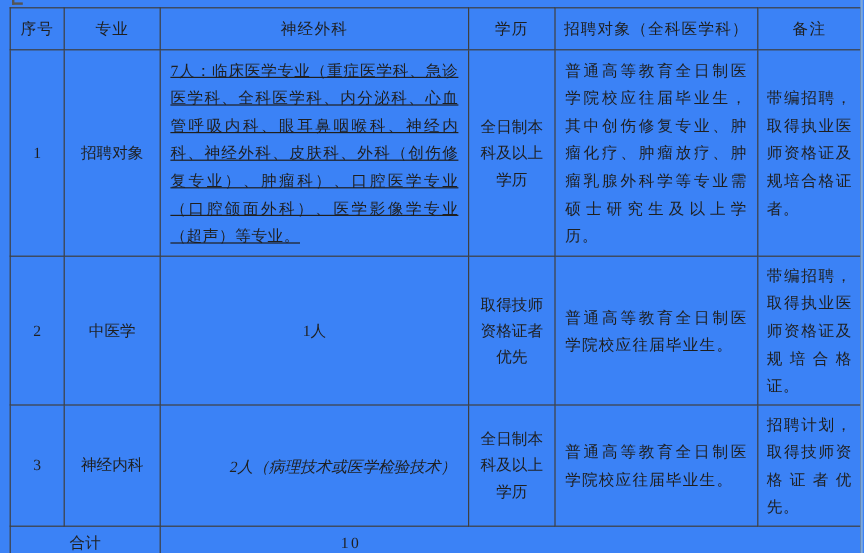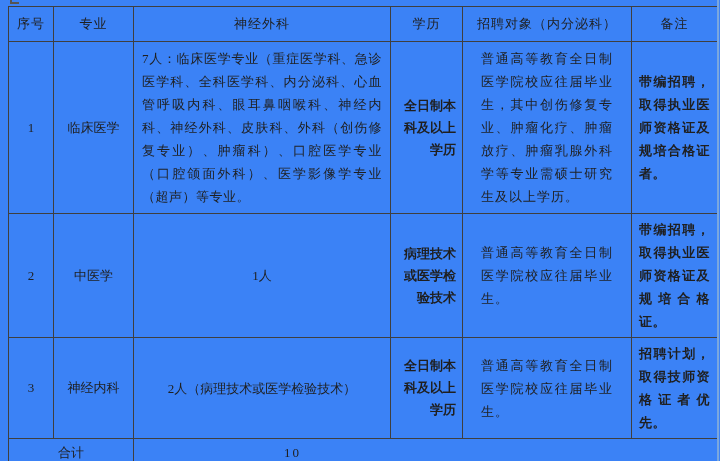--- a/index.html
+++ b/index.html
@@ -13,25 +13,25 @@
   
   .blue-edge { position:absolute; top:0; right:1px; width:2px; height:461px; background:#7ba7dd; }
 
   table.recruit { position:absolute; left:8px; top:6px; width:709px;
                   border-collapse:collapse; table-layout:fixed;
                   font-size:13px; color:#1f1f1f; }
   table.recruit td { border:1px solid #3f3f3f; vertical-align:middle; overflow:hidden; }
 
   td.c  { text-align:center; padding:2px 3px; }
   td.j  { text-align:justify; text-justify:inter-character; padding:5px 8px;
-          line-height:23px; letter-spacing:0.5px; }
-  td.deg { text-align:right; padding:2px 6px; line-height:22px;font-weight:bold; }
-  td.note { text-align:justify; padding:4px 7px; line-height:23px; letter-spacing:0.5px;font-weight:bold; }
-  td.tgt  { text-align:justify; padding:4px 18px; line-height:23px; letter-spacing:1px; }
-  td.plan-left { text-align:center; padding:4px 10px; line-height:23px; }
+          line-height:23px; letter-spacing:0.5px;text-decoration:underline; }
+  td.deg { text-align:center; padding:2px 6px; line-height:22px; }
+  td.note { text-align:justify; padding:4px 7px; line-height:23px; letter-spacing:0.5px; }
+  td.tgt  { text-align:justify; padding:4px 8px; line-height:23px; letter-spacing:1px; }
+  td.plan-left { text-align:right; padding:4px 10px; line-height:23px;font-style:italic; }
 
   tr.hdr td { height:35px; text-align:center; letter-spacing:1px; }
   tr.r1 td { height:171px; }
   tr.r2 td { height:117px; }
   tr.r3 td { height:98px; }
   tr.ft td { height:28px; }
 
   td.total-cell { text-align:left; }
   td.total-cell span { display:inline-block; padding-left:150px; letter-spacing:2px;font-family:Liberation Serif, serif; }
 </style>
@@ -49,38 +49,38 @@
       <col style="width:72px">
         <col style="width:169px">
         <col style="width:86px">
     </colgroup>
     <tbody>
       <tr class="hdr">
         <td class="c">序号</td>
         <td class="c">专业</td>
         <td class="c">神经外科</td>
         <td class="c">学历</td>
-        <td class="c">招聘对象（内分泌科）</td>
+        <td class="c">招聘对象（全科医学科）</td>
         <td class="c">备注</td>
       </tr>
 
       <tr class="r1">
         <td class="c">1</td>
-        <td class="c">临床医学</td>
+        <td class="c">招聘对象</td>
         <td class="j">7人：临床医学专业（重症医学科、急诊医学科、全科医学科、内分泌科、心血管呼吸内科、眼耳鼻咽喉科、神经内科、神经外科、皮肤科、外科（创伤修复专业）、肿瘤科）、口腔医学专业（口腔颌面外科）、医学影像学专业（超声）等专业。</td>
         <td class="deg">全日制本科及以上学历</td>
         <td class="tgt">普通高等教育全日制医学院校应往届毕业生，其中创伤修复专业、肿瘤化疗、肿瘤放疗、肿瘤乳腺外科学等专业需硕士研究生及以上学历。</td>
         <td class="note">带编招聘，取得执业医师资格证及规培合格证者。</td>
       </tr>
 
       <tr class="r2">
         <td class="c">2</td>
         <td class="c">中医学</td>
         <td class="c">1人</td>
-        <td class="deg">病理技术或医学检验技术</td>
+        <td class="deg">取得技师资格证者优先</td>
         <td class="tgt">普通高等教育全日制医学院校应往届毕业生。</td>
         <td class="note">带编招聘，取得执业医师资格证及规培合格证。</td>
       </tr>
 
       <tr class="r3">
         <td class="c">3</td>
         <td class="c">神经内科</td>
         <td class="plan-left">2人（病理技术或医学检验技术）</td>
         <td class="deg">全日制本科及以上学历</td>
         <td class="tgt">普通高等教育全日制医学院校应往届毕业生。</td>

